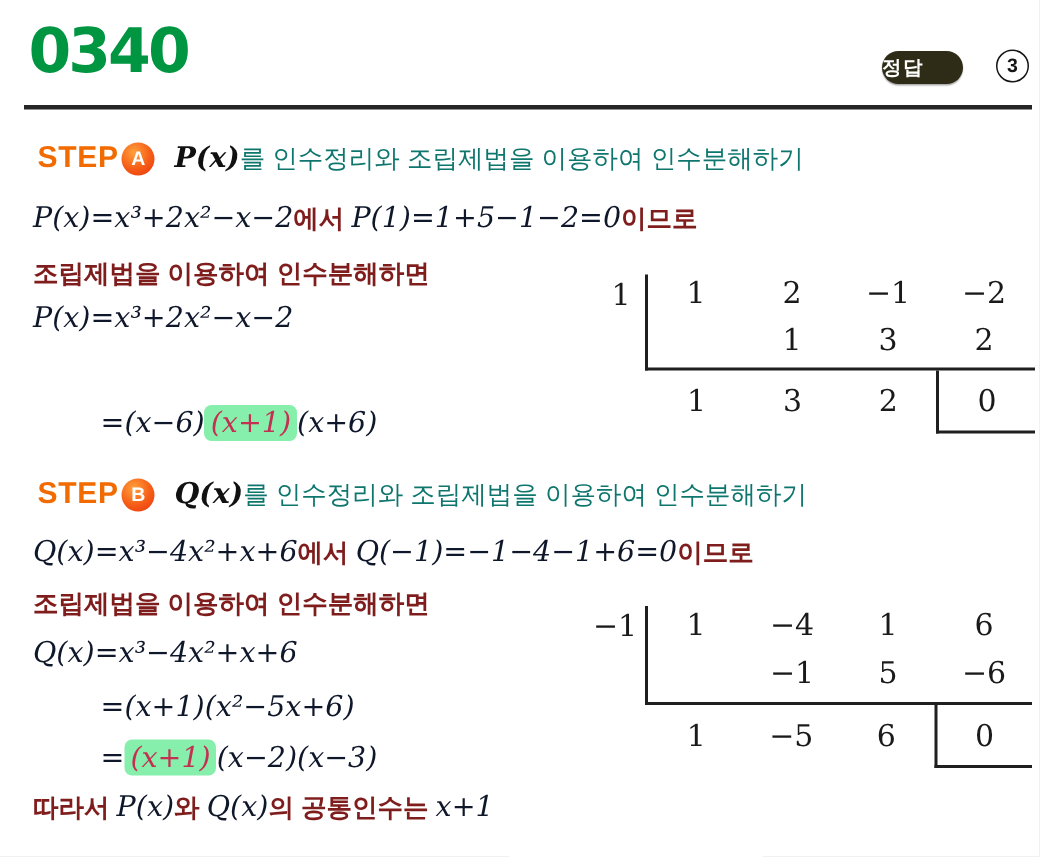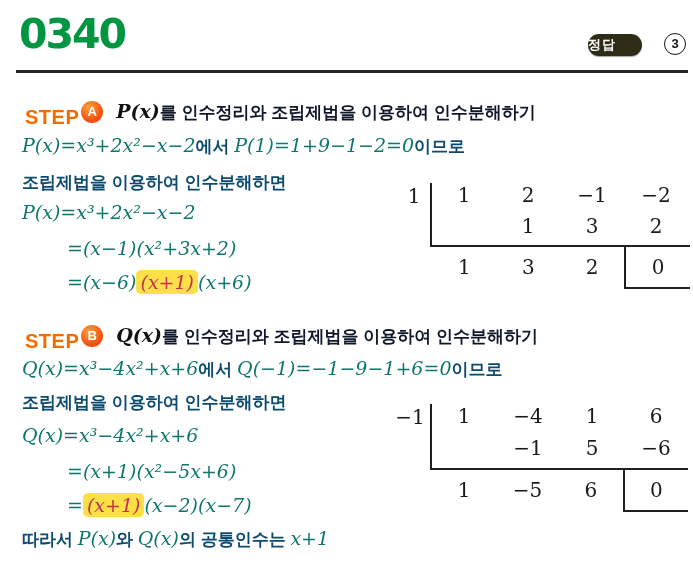--- a/index.html
+++ b/index.html
@@ -24,36 +24,35 @@
     left:664px;top:33px;width:20px;height:20px;border:1.7px solid #151515;
     border-radius:50%;font-size:13px;font-weight:700;line-height:20px;
     text-align:center;color:#151515;
   }
   #top-rule{left:16px;top:70px;width:672px;height:2.5px;background:#262626;}
   
   .step-head{display:flex;align-items:center;left:25px;}
   .step-word{
     font-size:20px;font-weight:800;color:#f26b00;letter-spacing:.5px;
     font-family:"Liberation Sans",sans-serif;
-    margin-top:12px;
   }
   .step-circle{
     width:22px;height:22px;border-radius:50%;margin-left:2px;
     background:radial-gradient(circle at 38% 30%, #ffa03c 0%, #f55b16 55%, #e93410 100%);
     color:#fff;font-size:13px;font-weight:800;line-height:22px;text-align:center;
   }
   .step-title{margin-left:13px;display:flex;align-items:baseline;}
   .t-math{font-family:"DejaVu Serif",serif;font-style:italic;font-size:19px;font-weight:600;color:#111;}
-  .t-kor{font-size:17px;font-weight:700;color:#0f172a;}
+  .t-kor{font-size:17px;font-weight:400;color:#0f766e;}
   
-  .kor{font-size:17px;font-weight:600;color:#0c4a6e;}
-  .math{font-family:"DejaVu Serif",serif;font-style:italic;font-size:19px;color:#0f766e;}
+  .kor{font-size:17px;font-weight:600;color:#7f1d1d;}
+  .math{font-family:"DejaVu Serif",serif;font-style:italic;font-size:19px;color:#0f172a;}
   .line{white-space:nowrap;}
   .hl{
-    background:#fde047;color:#c43052;border-radius:5px;padding:1px 4px;
+    background:#86efac;color:#c43052;border-radius:5px;padding:1px 4px;
     font-family:"DejaVu Serif",serif;font-style:italic;font-size:19px;
   }
   
   .sdt{font-family:"DejaVu Serif",serif;font-size:20px;color:#1a1a1a;}
   .sdt .top{display:flex;}
   .sdt .divisor{text-align:center;padding-top:1px;}
   .sdt .grid{border-left:2.5px solid #1f1f1f;border-bottom:2.5px solid #1f1f1f;}
   .sdt .r{display:flex;}
   .sdt .c{width:64px;text-align:center;}
   .sdt .bottom{display:flex;}
@@ -83,25 +82,24 @@
   <div class="abs step-head" style="top:94px;">
     <span class="step-word">STEP</span>
     <span class="step-circle">A</span>
     <span class="step-title">
       <span class="t-math">P(x)</span>
       <span class="t-kor">를 인수정리와 조립제법을 이용하여 인수분해하기</span>
     </span>
   </div>
 
   <div class="abs line" style="left:22px;top:134px;">
-    <span class="math">P(x)=x³+2x²−x−2</span><span class="kor">에서 </span><span class="math">P(1)=1+9−1−2=0</span><span class="kor">이므로</span>
+    <span class="math">P(x)=x³+2x²−x−2</span><span class="kor">에서 </span><span class="math">P(1)=1+5−1−2=0</span><span class="kor">이므로</span>
   </div>
   <div class="abs line kor" style="left:22px;top:171px;">조립제법을 이용하여 인수분해하면</div>
   <div class="abs line math" style="left:22px;top:201px;">P(x)=x³+2x²−x−2</div>
-  <div class="abs line math" style="left:67px;top:237px;">=(x−1)(x²+3x+2)</div>
   <div class="abs line" style="left:67px;top:271px;">
     <span class="math">=(x−6)</span><span class="hl">(x+1)</span><span class="math">(x+6)</span>
   </div>
 
   <div class="abs sdt" id="sdt-a">
     <div class="top">
       <div class="divisor">1</div>
       <div class="grid" style="flex:1;">
         <div class="r">
           <span class="c">1</span>
@@ -128,27 +126,27 @@
   <div class="abs step-head" style="top:318px;">
     <span class="step-word">STEP</span>
     <span class="step-circle">B</span>
     <span class="step-title">
       <span class="t-math">Q(x)</span>
       <span class="t-kor">를 인수정리와 조립제법을 이용하여 인수분해하기</span>
     </span>
   </div>
 
   <div class="abs line" style="left:22px;top:357px;">
-    <span class="math">Q(x)=x³−4x²+x+6</span><span class="kor">에서 </span><span class="math">Q(−1)=−1−9−1+6=0</span><span class="kor">이므로</span>
+    <span class="math">Q(x)=x³−4x²+x+6</span><span class="kor">에서 </span><span class="math">Q(−1)=−1−4−1+6=0</span><span class="kor">이므로</span>
   </div>
   <div class="abs line kor" style="left:22px;top:391px;">조립제법을 이용하여 인수분해하면</div>
   <div class="abs line math" style="left:22px;top:424px;">Q(x)=x³−4x²+x+6</div>
   <div class="abs line math" style="left:67px;top:460px;">=(x+1)(x²−5x+6)</div>
   <div class="abs line" style="left:67px;top:494px;">
-    <span class="math">=</span><span class="hl">(x+1)</span><span class="math">(x−2)(x−7)</span>
+    <span class="math">=</span><span class="hl">(x+1)</span><span class="math">(x−2)(x−3)</span>
   </div>
 
   <div class="abs sdt" id="sdt-b">
     <div class="top">
       <div class="divisor">−1</div>
       <div class="grid" style="flex:1;">
         <div class="r">
           <span class="c">1</span>
           <span class="c">−4</span>
           <span class="c">1</span>

